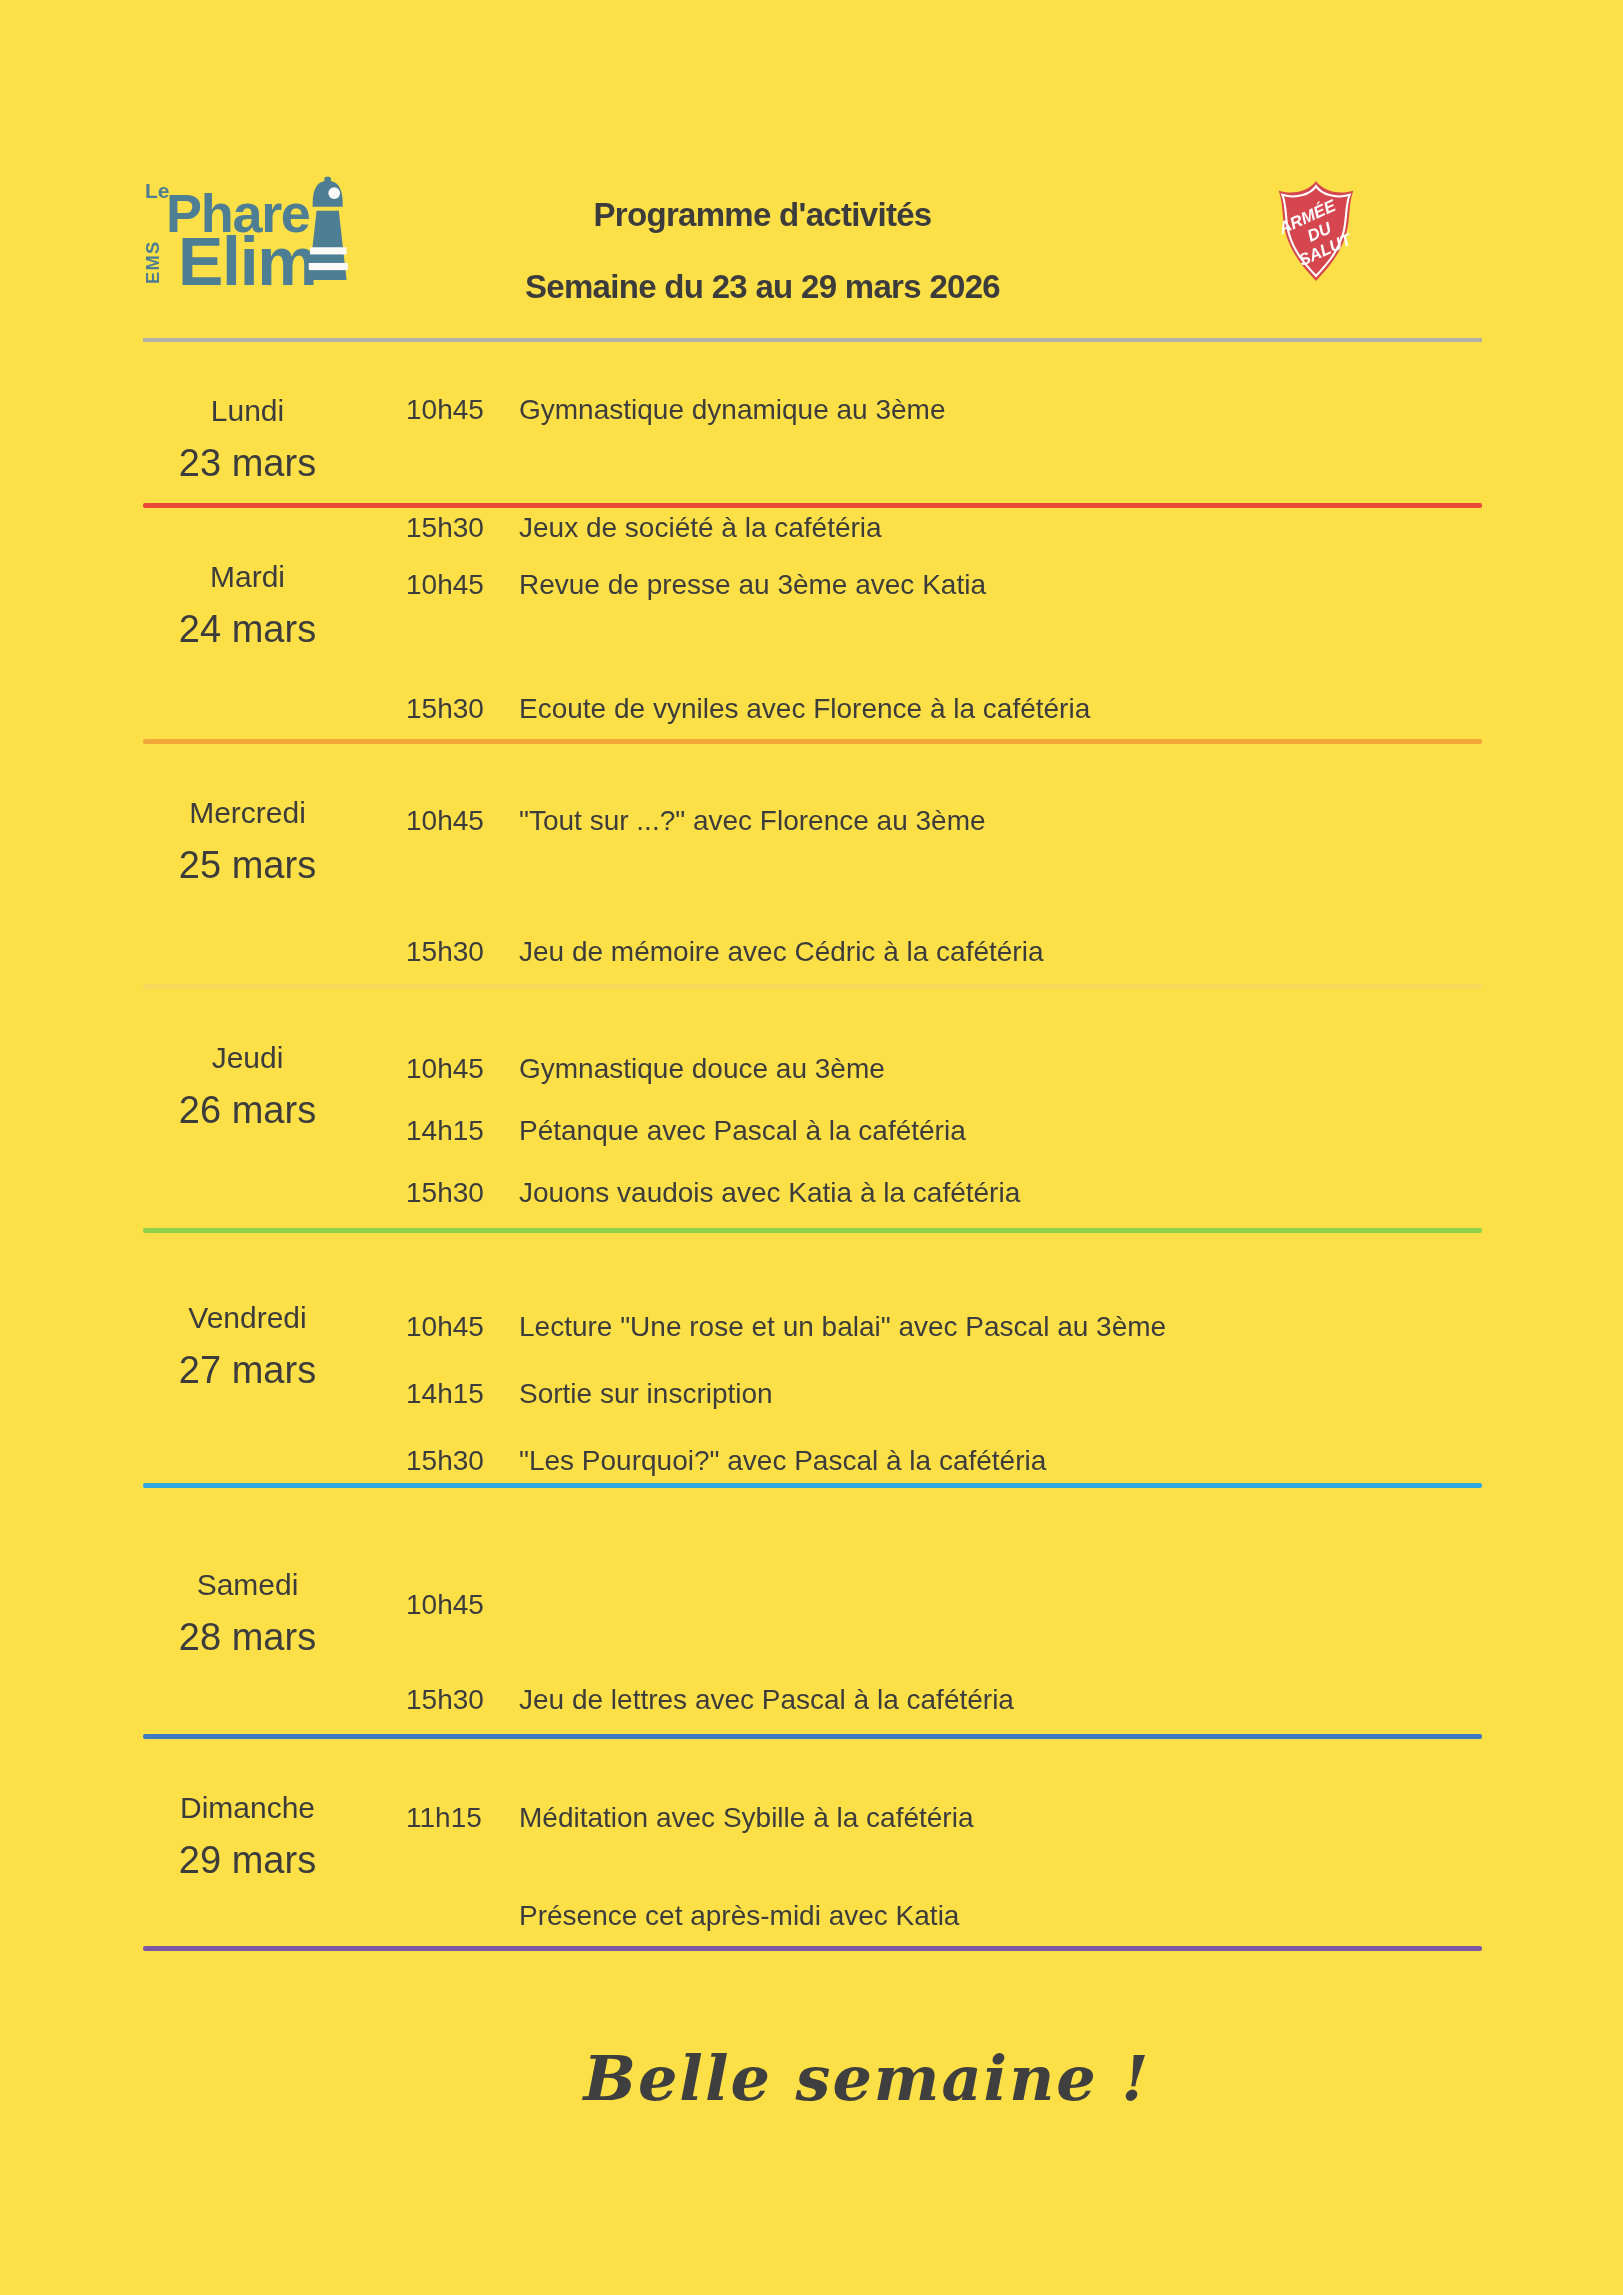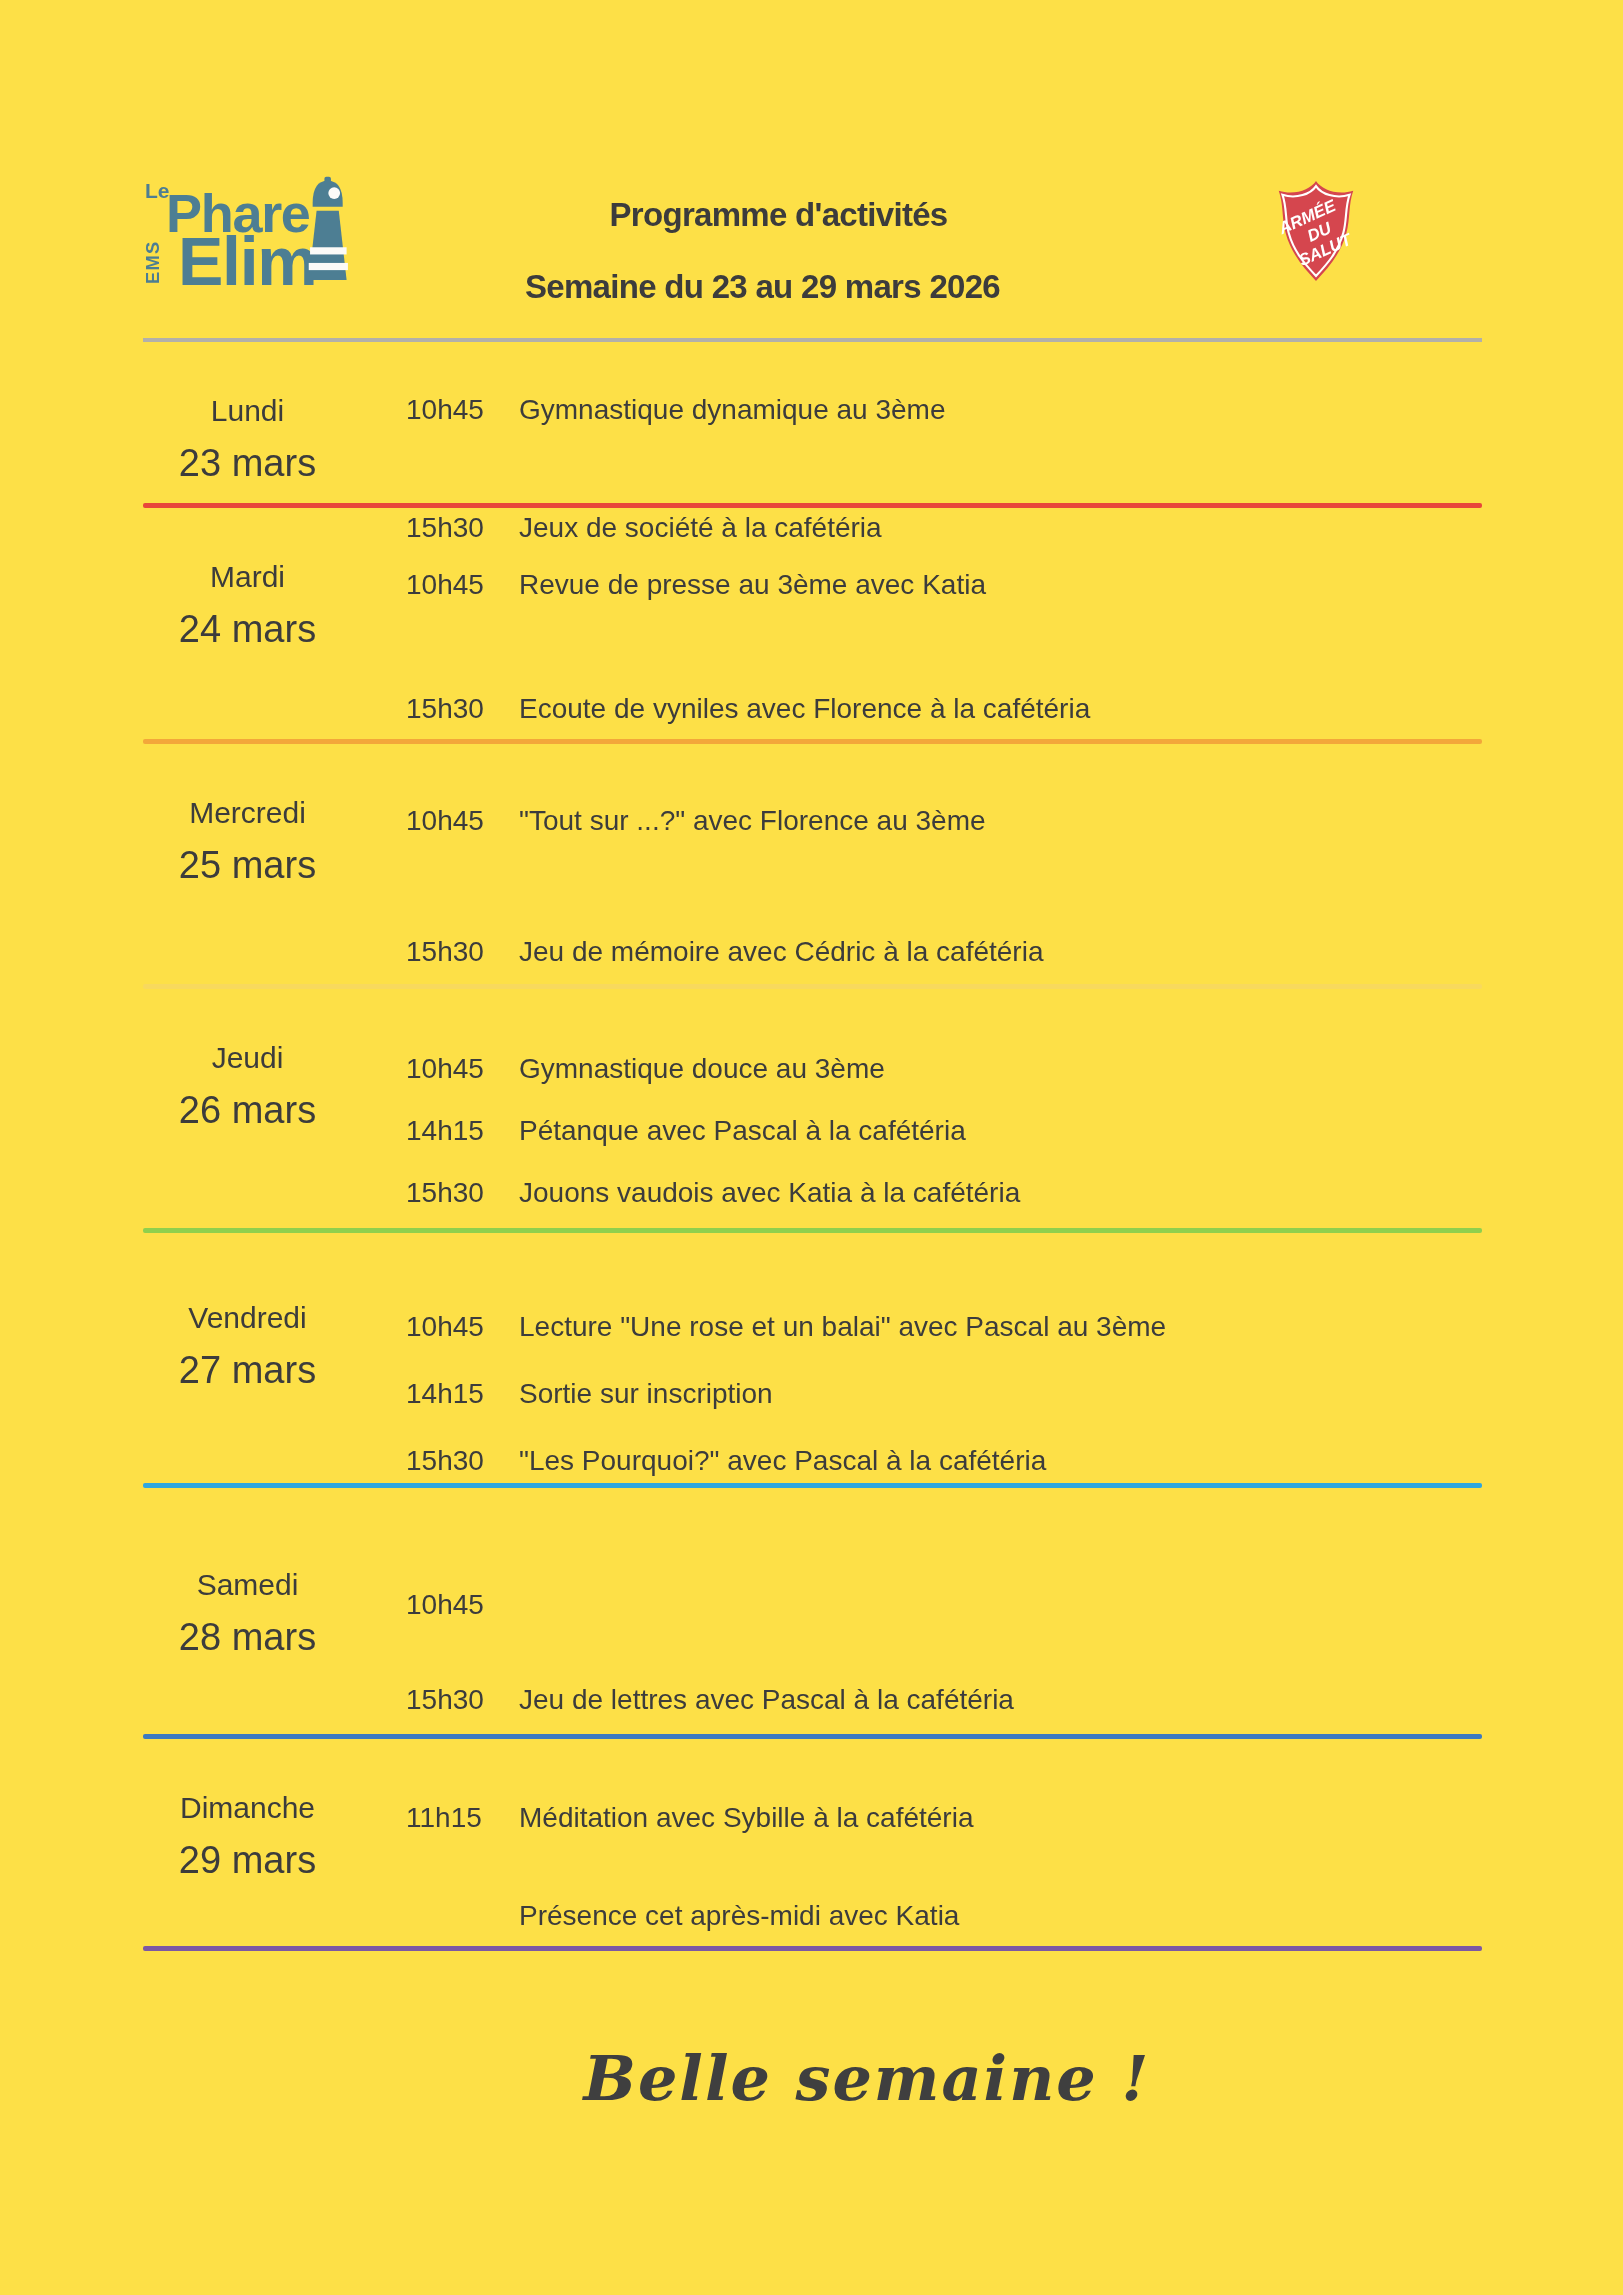--- a/index.html
+++ b/index.html
@@ -12,21 +12,21 @@
     overflow:hidden;
   }
 
   
   .logo{position:absolute;left:145px;top:175px;width:223px;height:111px;}
   .logo-le{position:absolute;left:0px;top:3.9px;font-size:21px;font-weight:700;}
   .logo-phare{position:absolute;left:21px;top:10.5px;font-size:54px;font-weight:700;letter-spacing:-1.3px;line-height:1;}
   .logo-elim{position:absolute;left:33px;top:52px;font-size:68px;font-weight:700;letter-spacing:-1.3px;line-height:1;}
   .logo-ems{position:absolute;left:-2.6px;top:59px;height:50px;writing-mode:vertical-rl;transform:rotate(180deg);font-size:18.3px;font-weight:700;letter-spacing:1.3px;}
   .lighthouse{position:absolute;left:152px;top:1.3px;}
-  .doc-title{position:absolute;left:0;top:196px;width:1525px;text-align:center;font-size:33px;font-weight:700;letter-spacing:-0.7px;padding-left:16px;}
+  .doc-title{position:absolute;left:0;top:196px;width:1525px;text-align:center;font-size:33px;font-weight:700;letter-spacing:-0.7px;}
   .doc-subtitle{position:absolute;left:0;top:268px;width:1525px;text-align:center;font-size:33px;font-weight:700;letter-spacing:-0.7px;}
 
   .shield{position:absolute;left:1267px;top:177px;}
 
   .header-rule{position:absolute;left:143px;top:338px;width:1339px;height:3.9px;}
 
   
   .days{position:absolute;left:0;top:342px;width:1623px;}
   .day-row{position:relative;}
   .day-row:nth-child(1){height:166px;}

